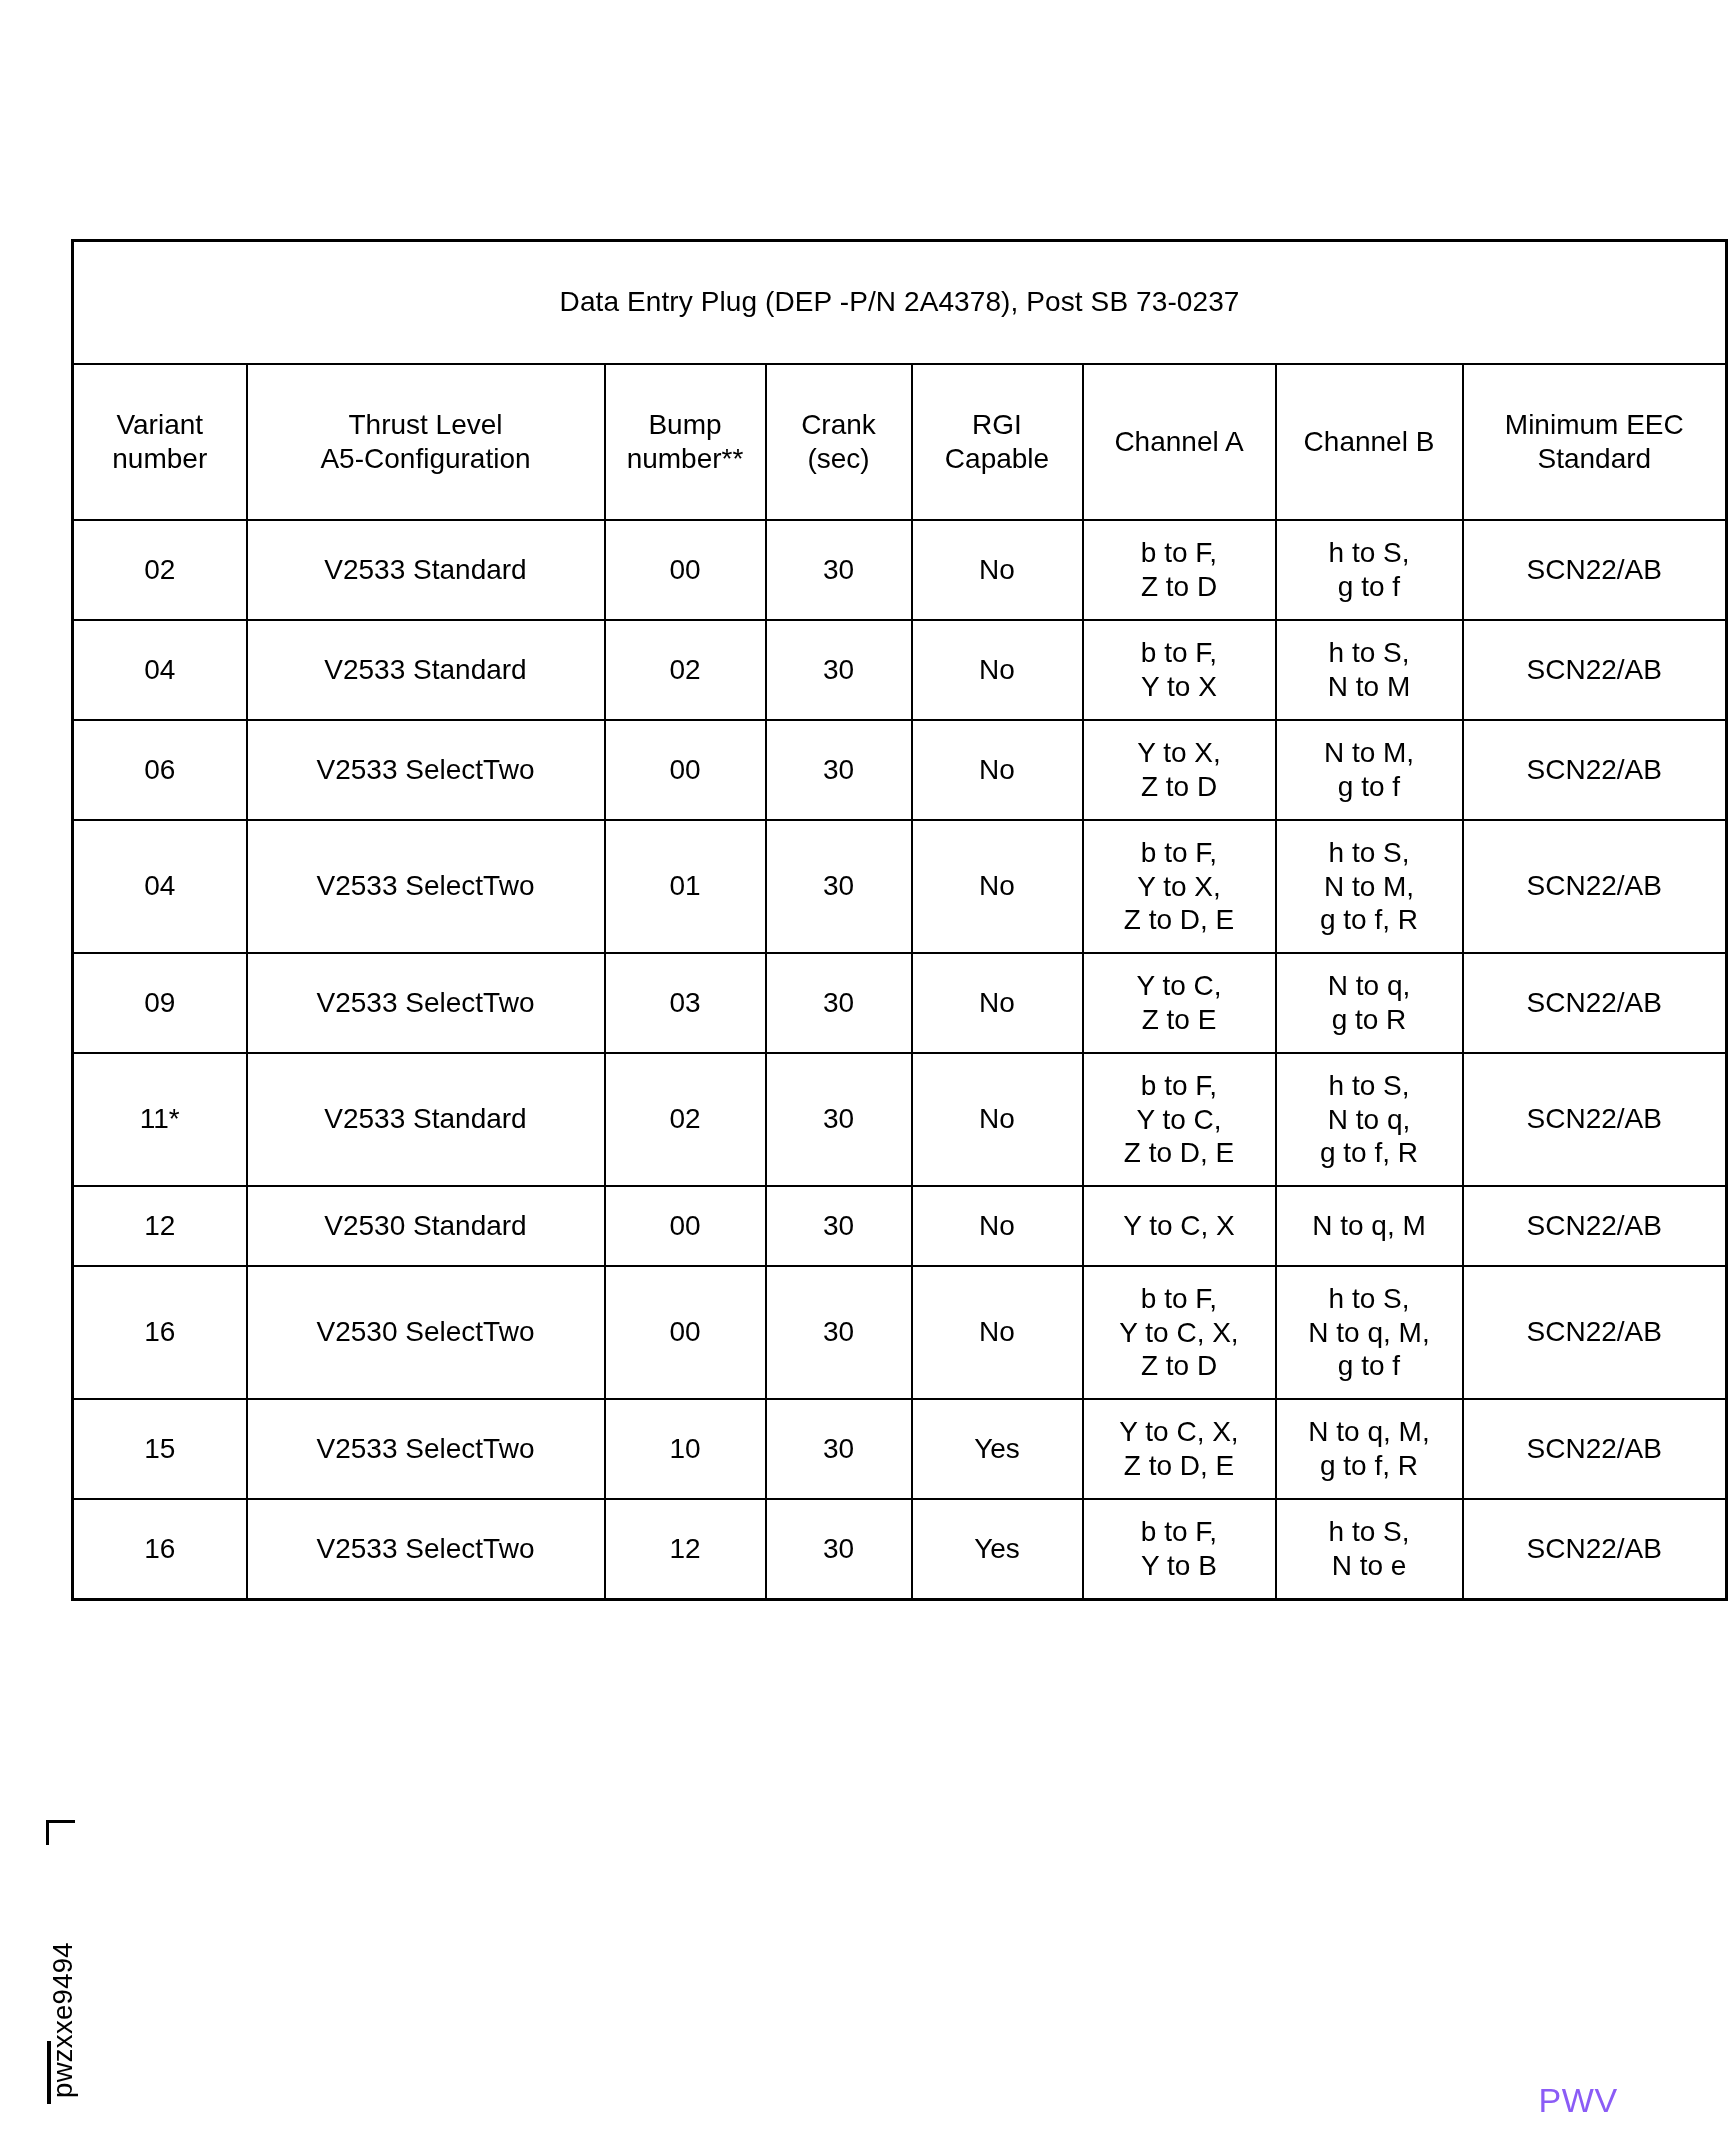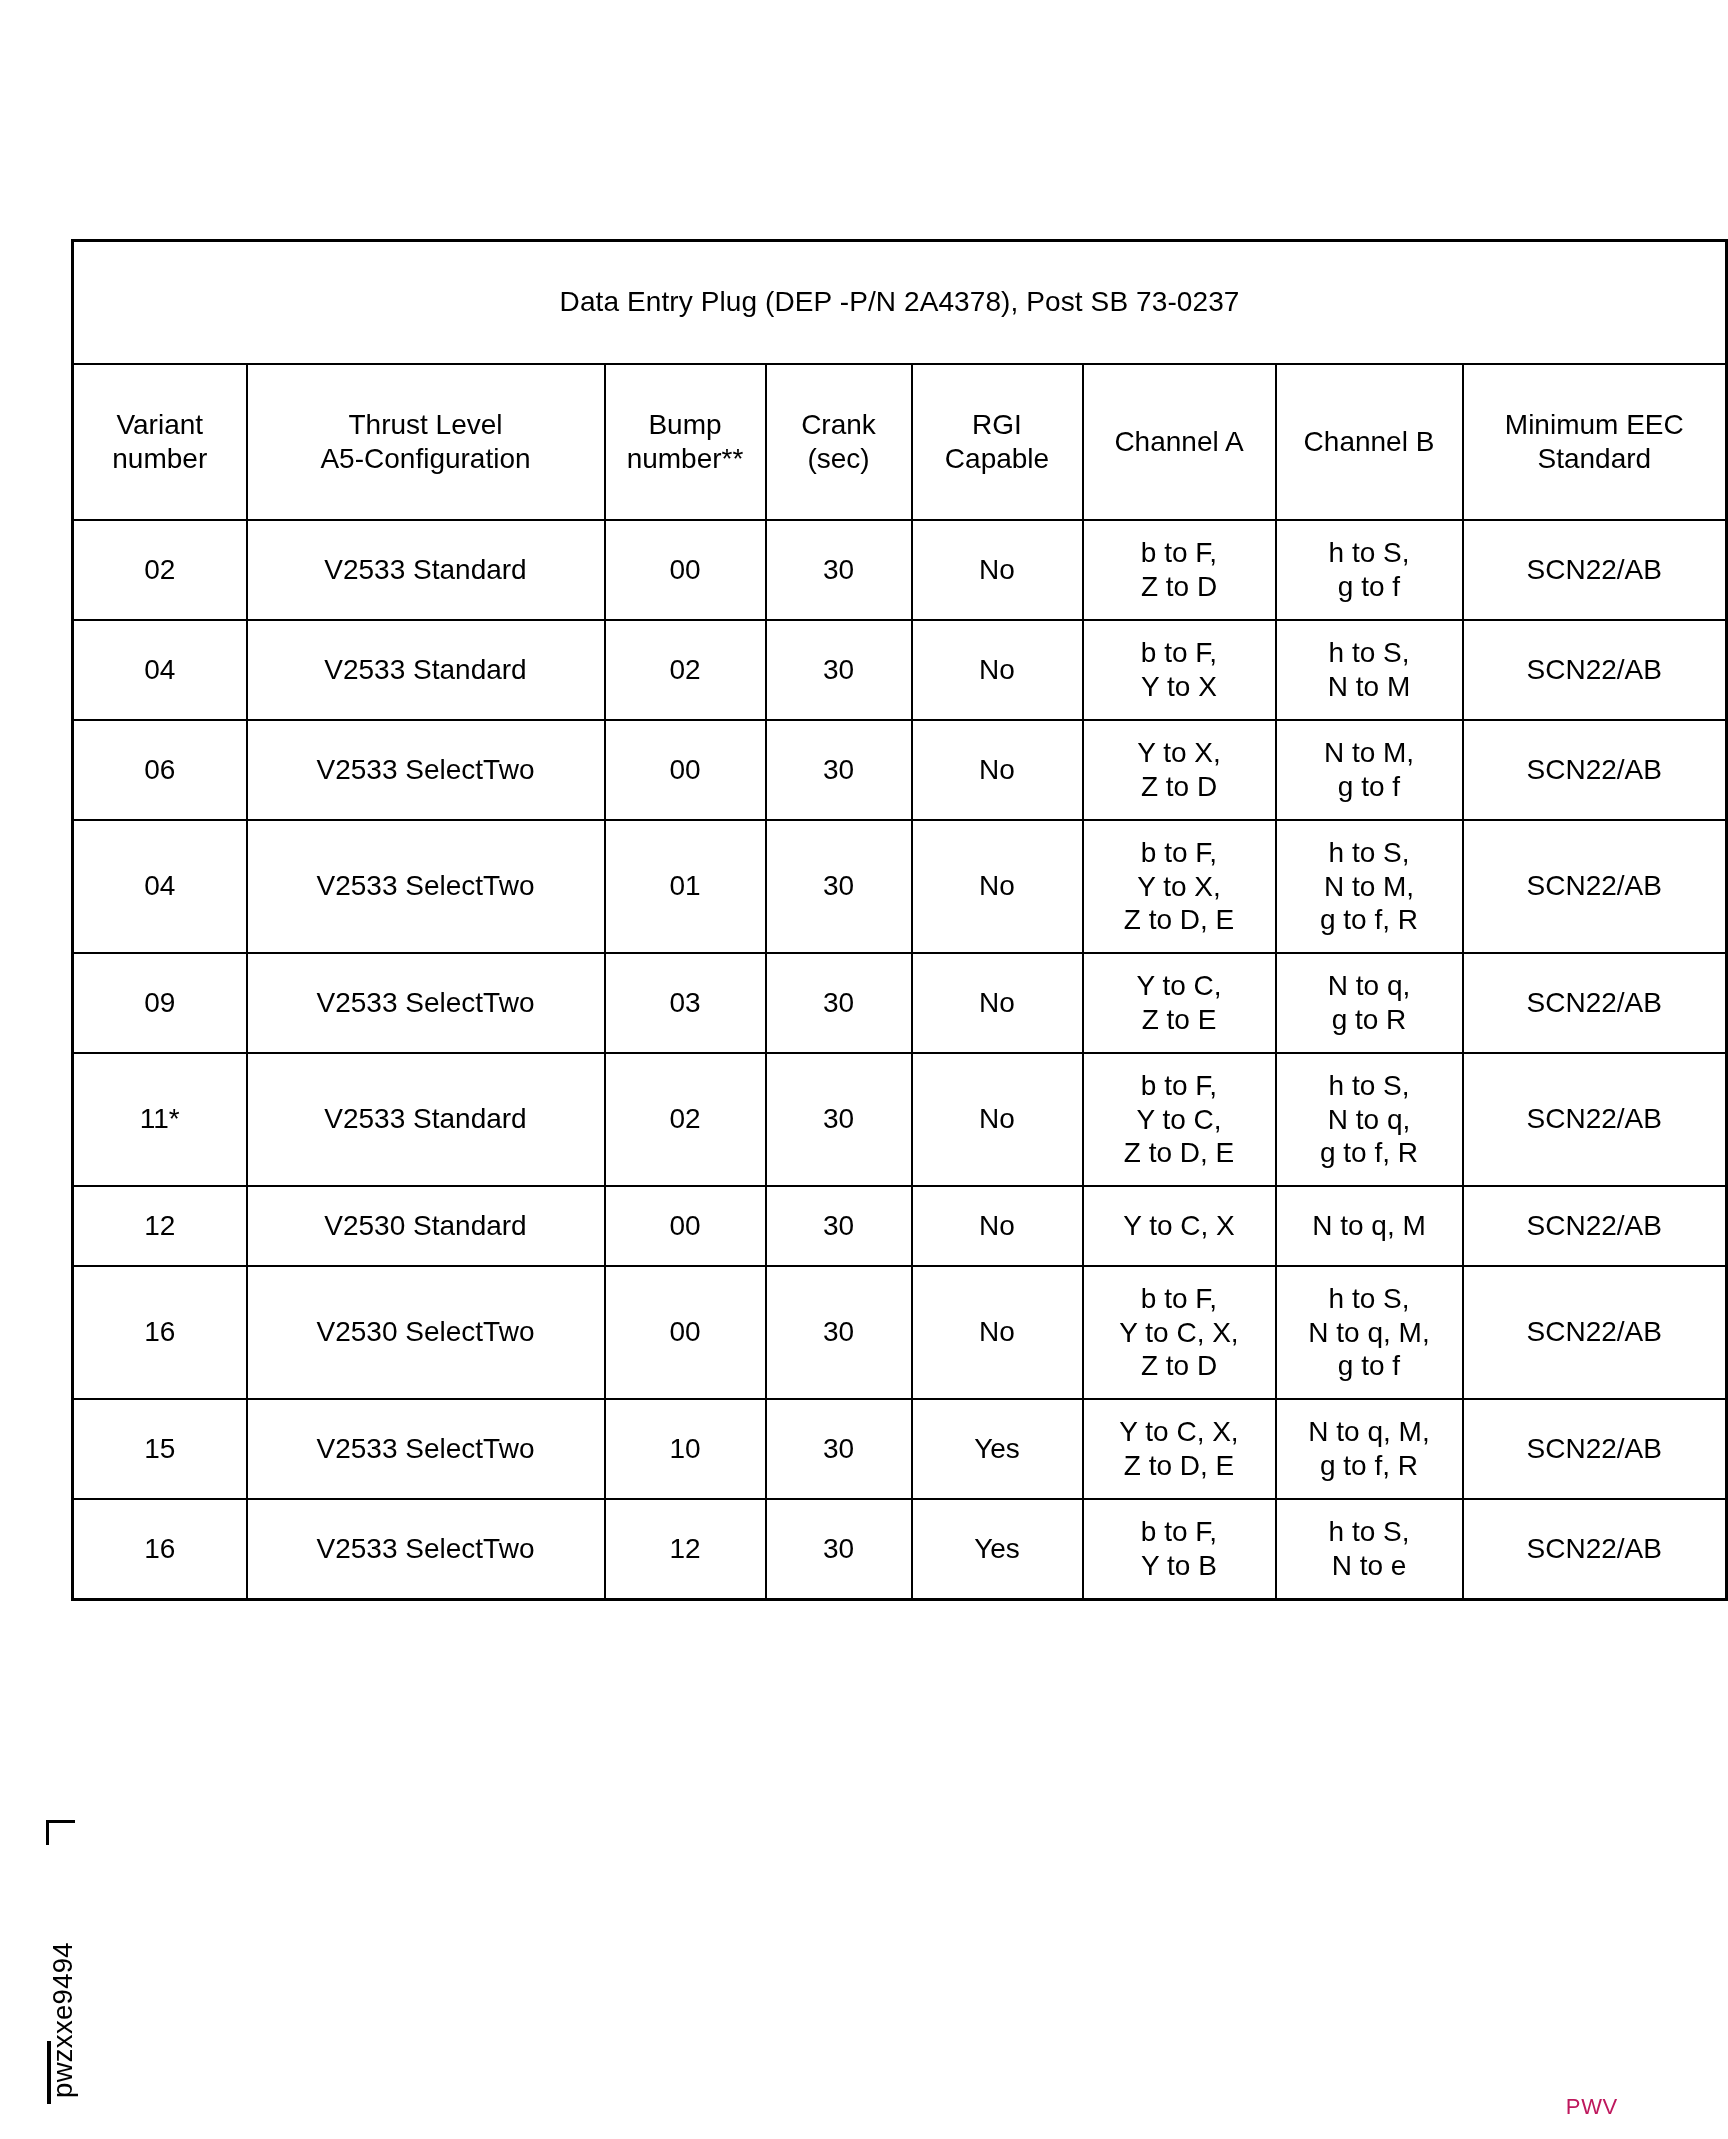--- a/index.html
+++ b/index.html
@@ -132,23 +132,23 @@
     width: 3.9px;
     height: 63px;
     background: #000;
   }
 
   
   #corner-mark {
     position: absolute;
     right: 47px;
     bottom: 19.6px;
-    font-size: 22px;
+    font-size: 34px;
     letter-spacing: 0.7px;
-    color: #be185d;
+    color: #8b5cf6;
   }
 </style>
 </head>
 <body>
 
 <div id="page">
 
   <div id="table-wrap">
     <table class="dep-table">
       <colgroup>

